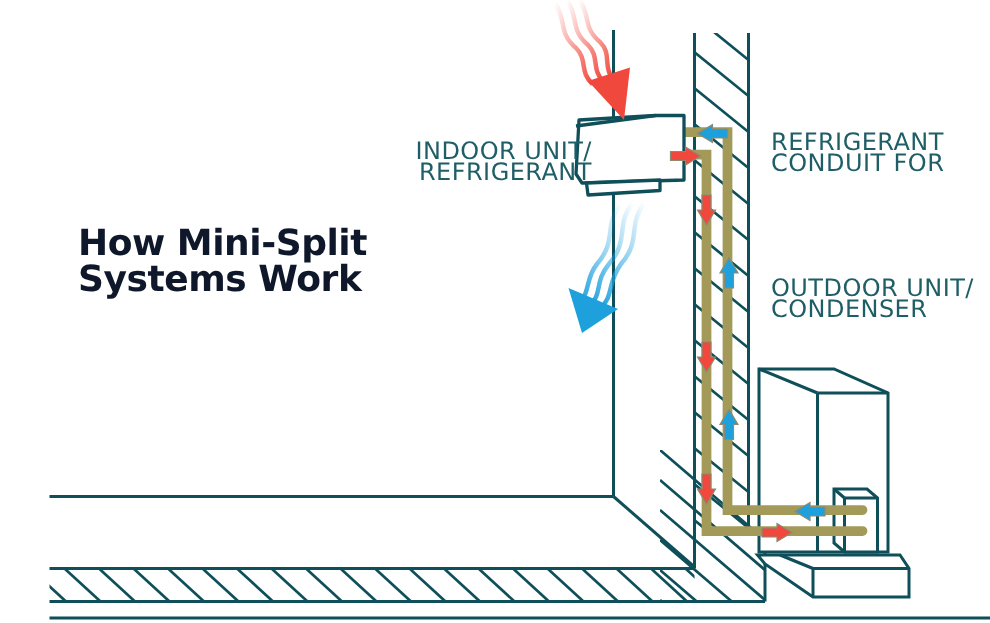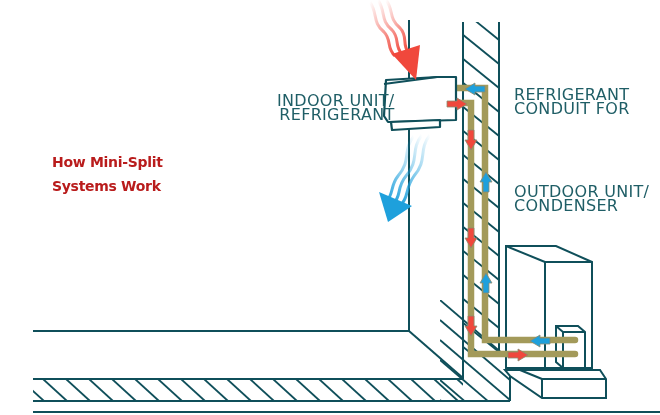--- a/index.html
+++ b/index.html
@@ -1,18 +1,18 @@
 <!DOCTYPE html>
 <html><head>
 <meta charset="utf-8">
 <style>
   html, body { margin:0; padding:0; background:#ffffff; }
   body { width:660px; height:415px; position:relative; overflow:hidden; font-family:"DejaVu Sans", sans-serif; }
   #stage { position:absolute; left:0; top:0; width:660px; height:415px; }
-  .title { position:absolute; left:52px; top:150px; font-family:"DejaVu Sans", sans-serif; font-weight:bold; font-size:14px; line-height:24px; color:#b91c1c; letter-spacing:-0.3px; }
+  .title { position:absolute; left:52px; top:150px; font-family:"DejaVu Sans", sans-serif; font-weight:bold; font-size:24px; line-height:24px; color:#0f172a; letter-spacing:-0.3px; }
   .label { position:absolute; font-family:"DejaVu Sans", sans-serif; font-size:16px; line-height:14px; color:#1f5e66; letter-spacing:0.3px; }
   .label div { white-space:nowrap; }
 </style>
 </head>
 <body>
 
 <svg id="stage" viewBox="0 0 660 415" xmlns="http://www.w3.org/2000/svg">
   <defs>
     <linearGradient id="hotFade" x1="0" y1="0" x2="1" y2="1">
       <stop offset="0" stop-color="#f0483c" stop-opacity="0"></stop>

